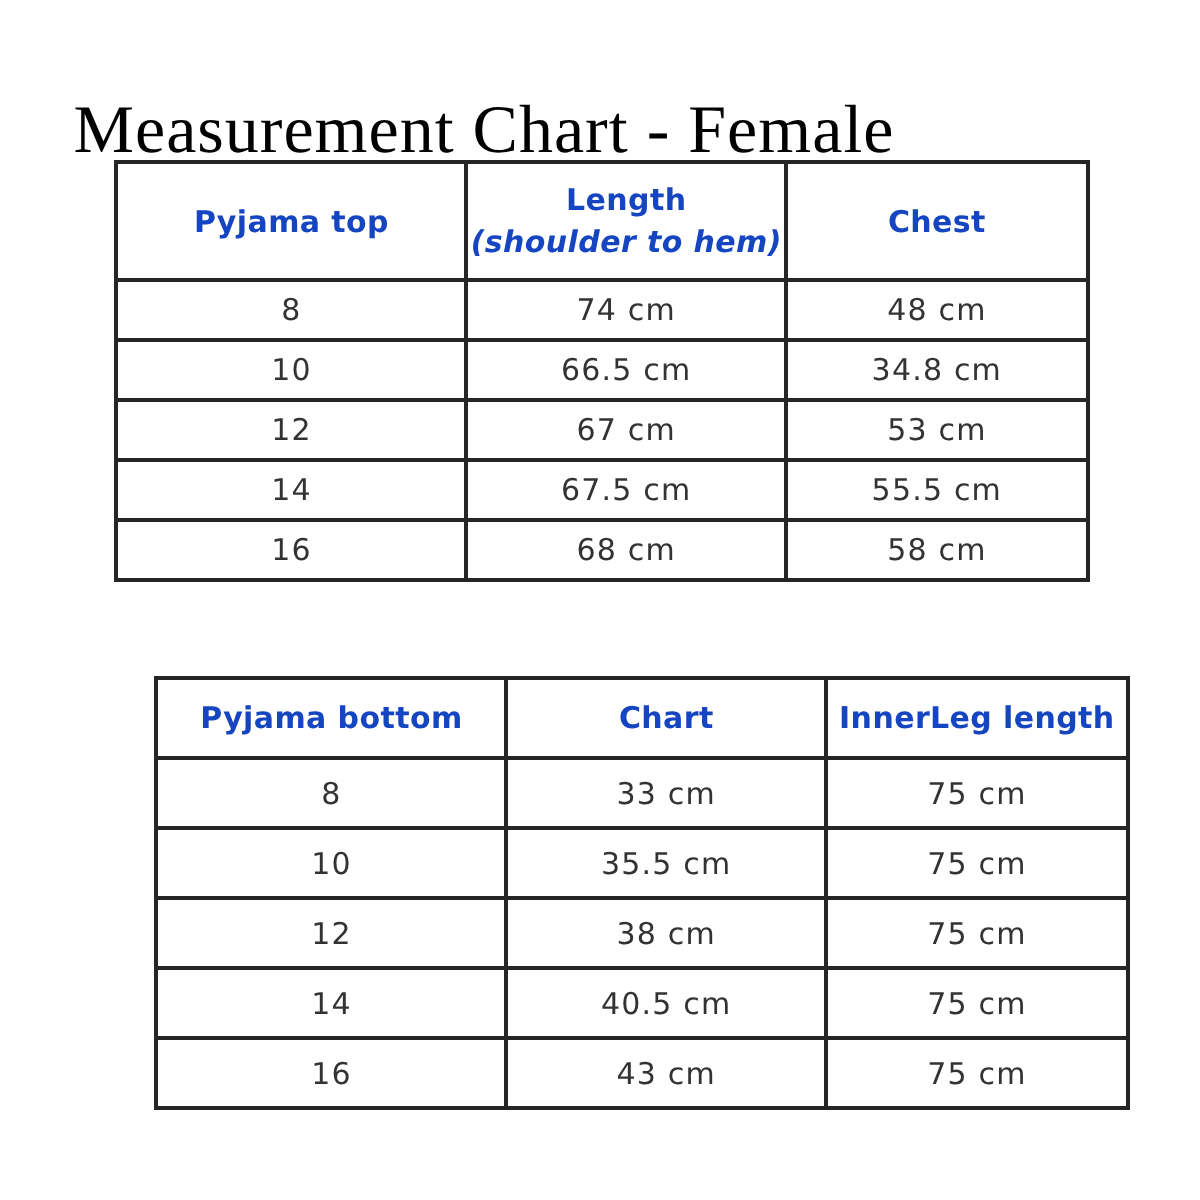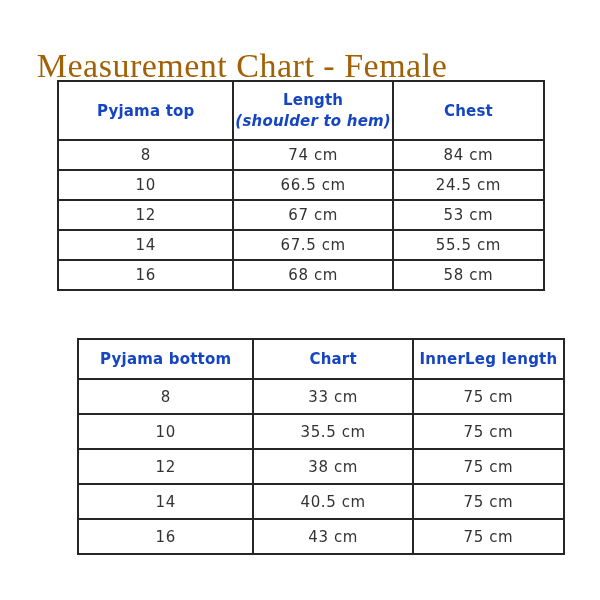--- a/index.html
+++ b/index.html
@@ -17,21 +17,21 @@
   .page-title {
     position: absolute;
     top: 21px;
     left: 0;
     width: 484px;
     text-align: center;
     font-family: "Liberation Serif", "DejaVu Serif", serif;
     font-size: 34px;
     font-weight: 400;
     letter-spacing: 0.5px;
-    color: #a16207;
+    color: #000000;
     line-height: 40px;
     margin-top: 25px;
   }
   .size-table-wrap {
     position: absolute;
     left: 57px;
     width: 488px;
   }
   .size-table-wrap.top    { top: 80px; }
   .size-table-wrap.bottom { top: 338px; margin-left: 20px; }
@@ -94,26 +94,26 @@
           <span class="hdr-line">Length</span>
           <span class="hdr-subline">(shoulder to hem)</span>
         </th>
         <th>Chest</th>
       </tr>
     </thead>
     <tbody>
       <tr>
         <td>8</td>
         <td>74 cm</td>
-        <td>84 cm</td>
+        <td>48 cm</td>
       </tr>
       <tr>
         <td>10</td>
         <td>66.5 cm</td>
-        <td>24.5 cm</td>
+        <td>34.8 cm</td>
       </tr>
       <tr>
         <td>12</td>
         <td>67 cm</td>
         <td>53 cm</td>
       </tr>
       <tr>
         <td>14</td>
         <td>67.5 cm</td>
         <td class="small-text">55.5 cm</td>

